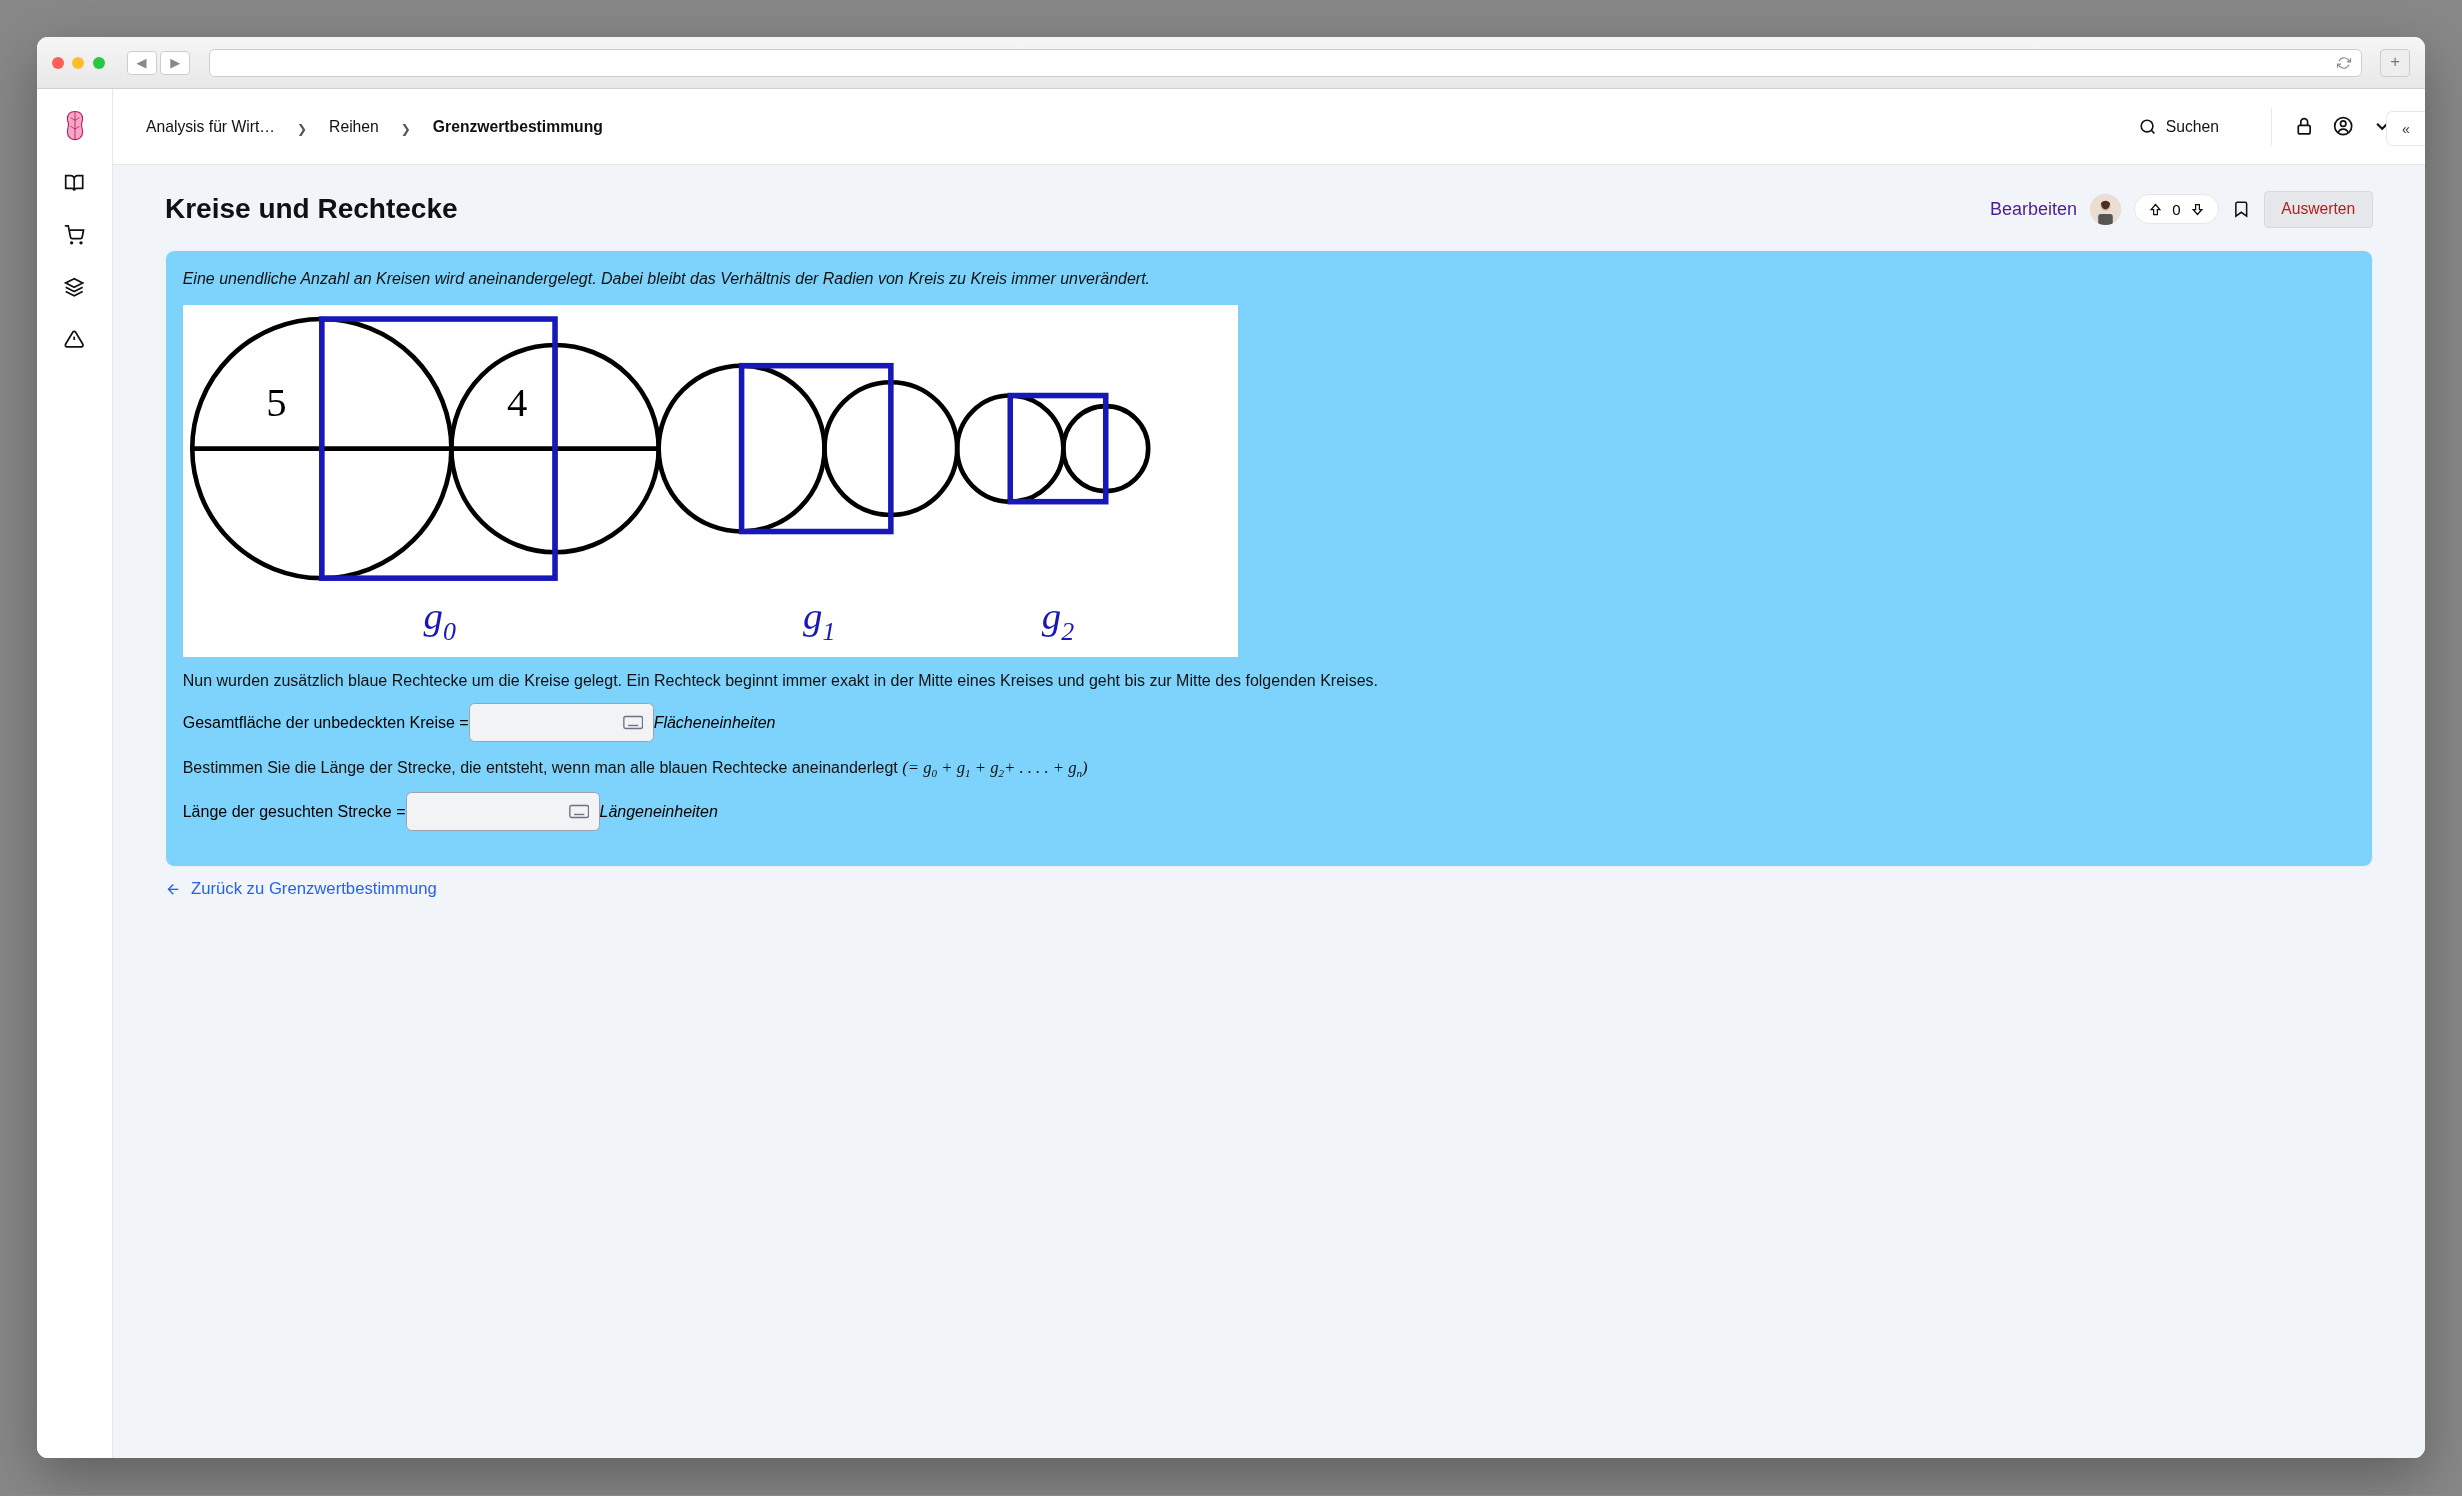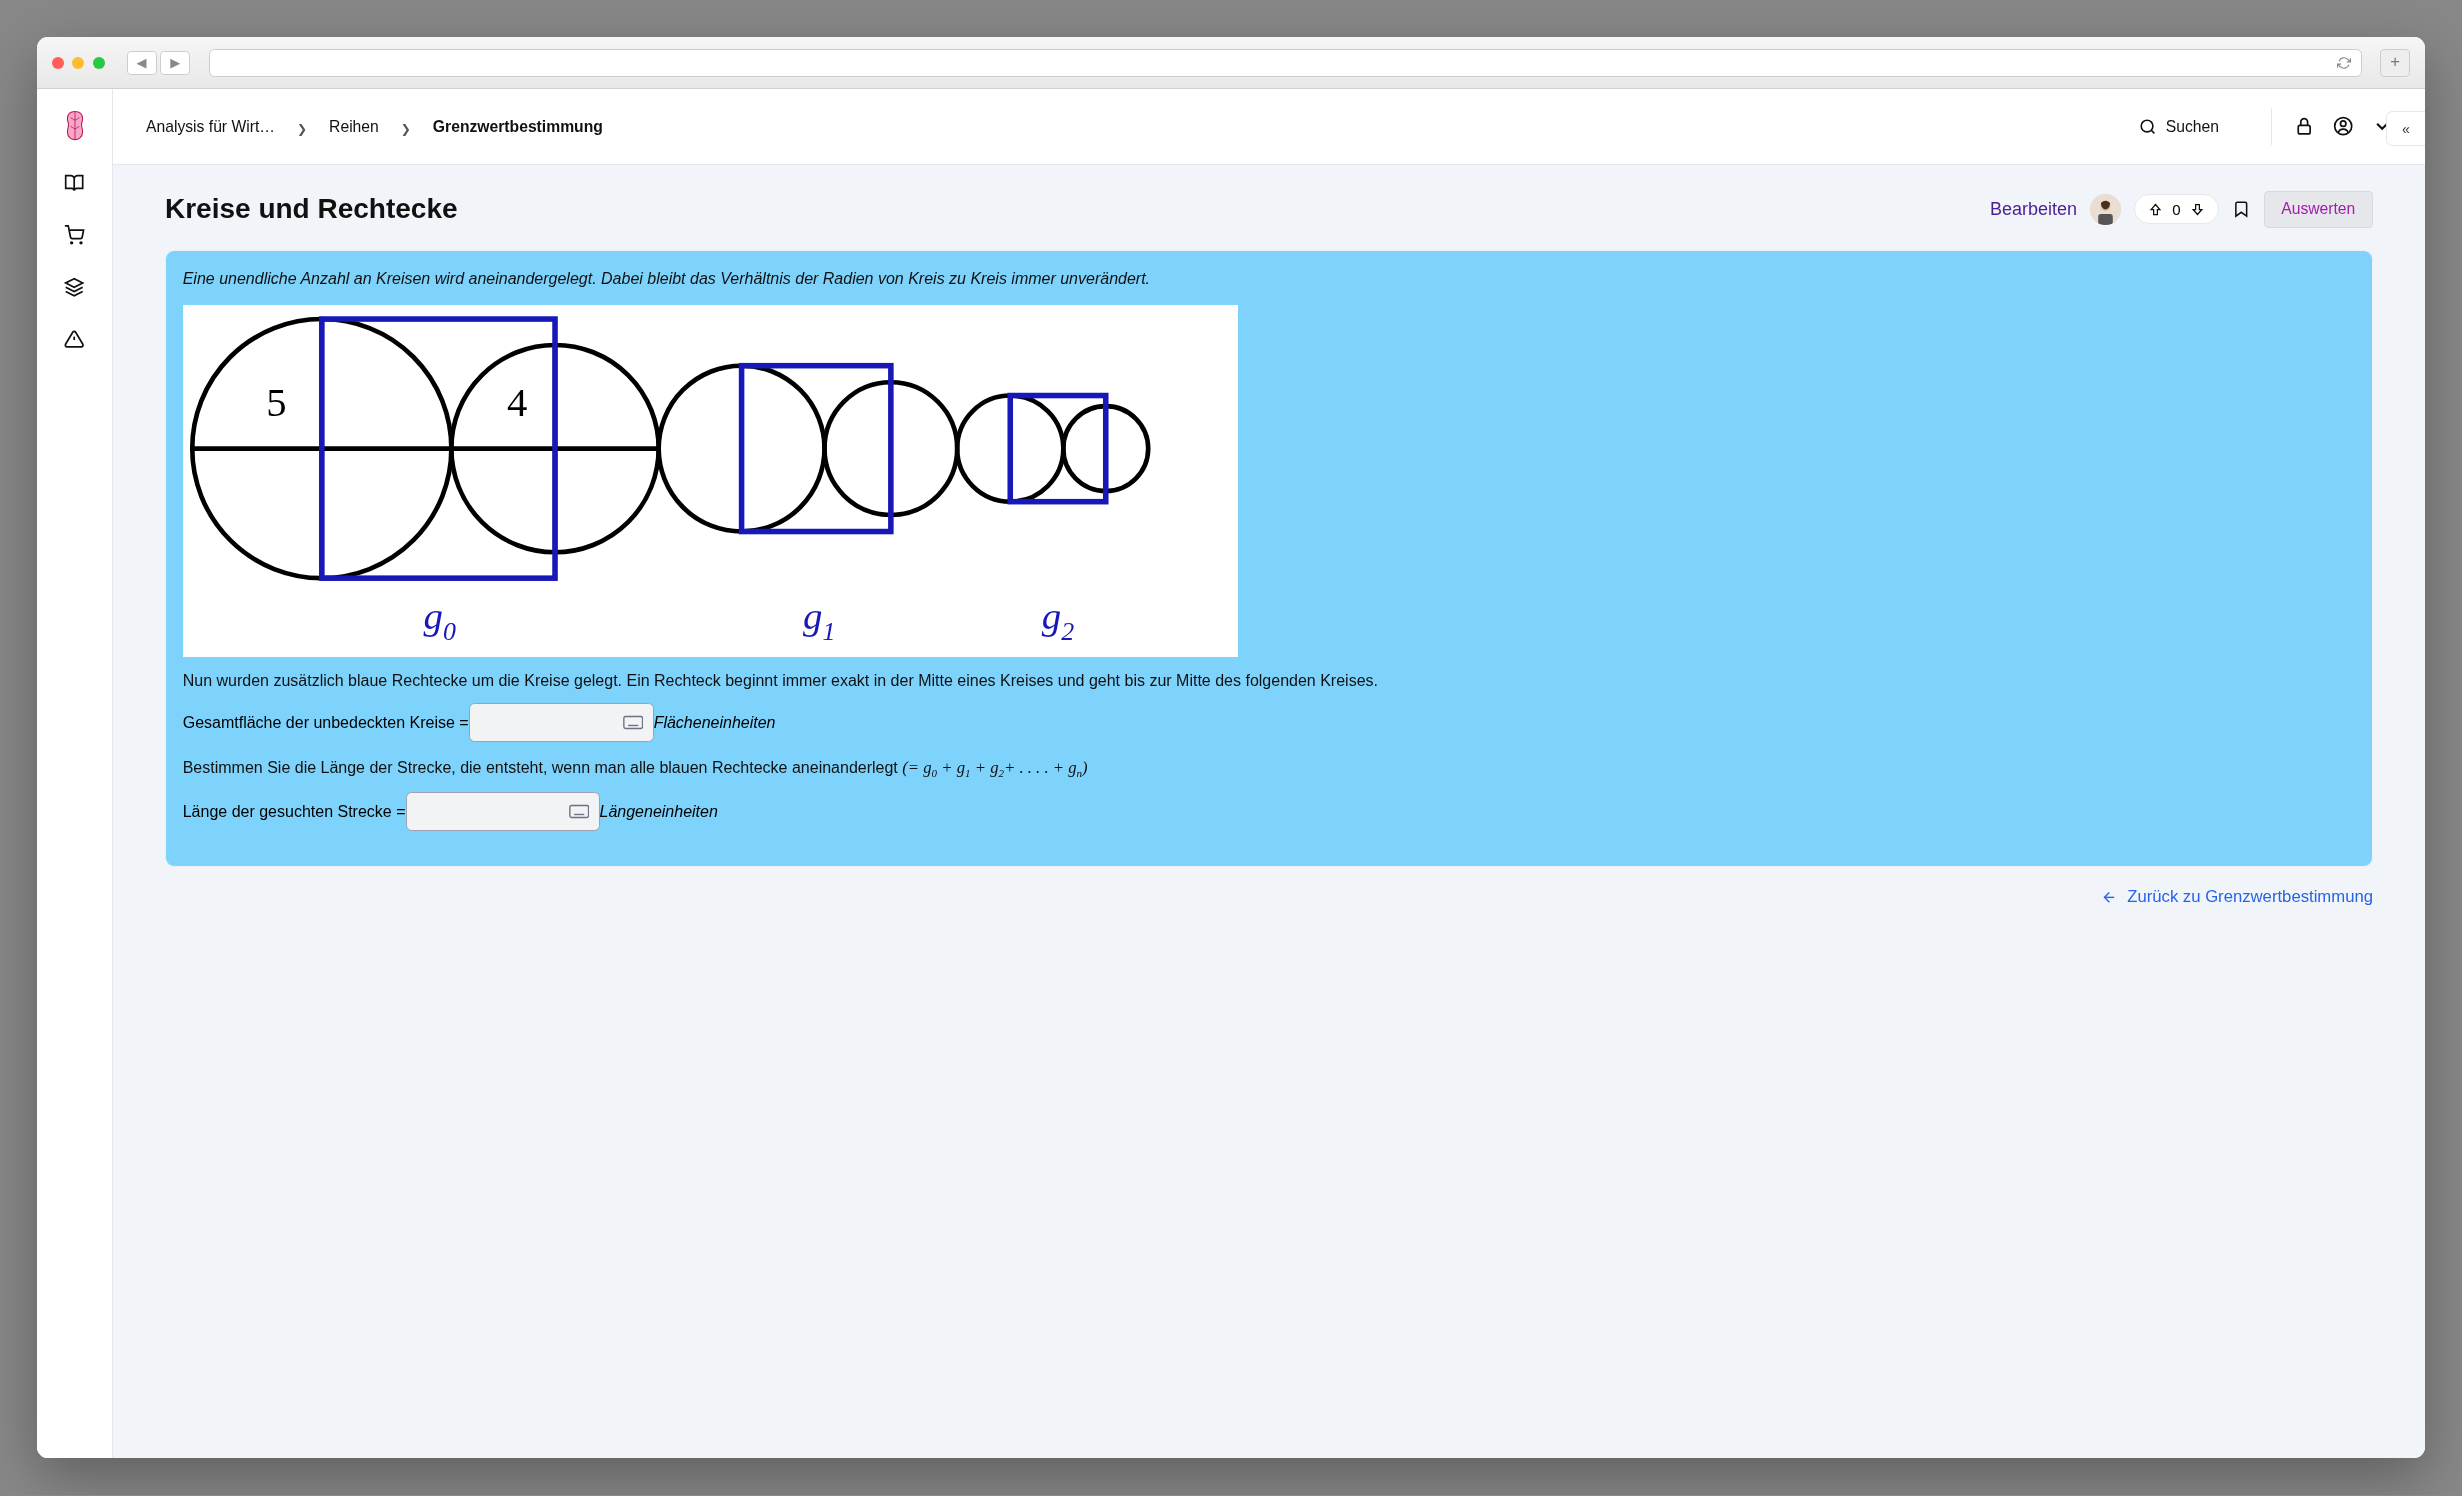--- a/index.html
+++ b/index.html
@@ -42,39 +42,39 @@
 .pagehead { display: flex; align-items: center; margin-bottom: 22px; }
 .pagehead h1 { font-size: 28px; font-weight: 700; color: #111; }
 .pagehead .spacer { flex: 1; }
 .edit { color: #4c1d95; font-size: 18px; cursor: pointer; margin-right: 13px; margin-left: 14px; }
 .avatar { width: 31px; height: 31px; border-radius: 50%; background: #e8ddd6; display: flex; align-items: center; justify-content: center; overflow: hidden; margin-right: 13px; cursor: pointer; }
 .avatar svg { width: 100%; height: 100%; }
 .votebox { display: flex; align-items: center; gap: 9.3px; border: 0.9px solid #e5e7eb; border-radius: 924px; padding: 5.6px 13px; margin-right: 13px; background: #fff; }
 .votebox .arrow { cursor: pointer; color: #111; }
 .votebox .count { font-size: 15px; }
 .bookmark { width: 18.5px; cursor: pointer; margin-right: 13px; }
-.evalbtn { background: #e5e7eb; border: 0.9px solid #d6d9de; border-radius: 4px; padding: 8.3px 16.7px; font-size: 15.7px; cursor: pointer; color: #a21caf; }
+.evalbtn { background: #e5e7eb; border: 0.9px solid #d6d9de; border-radius: 4px; padding: 8.3px 16.7px; font-size: 15.7px; cursor: pointer; color: #b91c1c; }
 
 .card { background: #7dd3fc; border: 0.9px solid #eef0f3; border-radius: 9.3px; padding: 13px 16.7px 22px; }
 .card p { font-size: 16px; line-height: 1.55; color: #111; margin: 3.7px 0 9.3px; }
 .card .it { font-style: italic; }
 .card .bold { font-weight: 700; }
 
 .diagram { background: #fff; width: 1055px; height: 352px; margin: 3.7px 0 5.6px; }
 
 .mathrow { display: flex; align-items: center; margin: 9.3px 0 13px; font-size: 16px; }
 .inputbox { width: 185px; height: 39px; background: #f1f3f5; border: 0.9px solid #9ca3af; border-radius: 5.6px; display: flex; align-items: center; justify-content: flex-end; padding: 0 9.3px; cursor: text; }
 .inputbox.sm { width: 194px; }
 .kbd { color: #6b7280; }
 .unit { font-style: italic; }
 
 .eq { font-family: Georgia, 'Times New Roman', serif; font-style: italic; font-size: 16.7px; }
 .eq sub { font-size: 11px; font-style: italic; }
 
-.backlink { display: flex; align-items: center; gap: 9.3px; color: #2563eb; font-size: 16.7px; margin-top: 20px; cursor: pointer; justify-content: flex-end; }
+.backlink { display: flex; align-items: center; gap: 9.3px; color: #2563eb; font-size: 16.7px; margin-top: 12px; cursor: pointer; }
 
 .collapse { position: absolute; top: 22px; right: 0; background: #fff; border: 0.9px solid #e5e7eb; border-right: none; border-radius: 6.5px 0 0 6.5px; width: 39px; height: 35px; display: flex; align-items: center; justify-content: center; cursor: pointer; font-size: 14px; color: #333; }
 </style>
 </head>
 <body>
 
 <div class="window">
   <div class="titlebar">
     <div class="traffic">
       <span class="r"></span>

